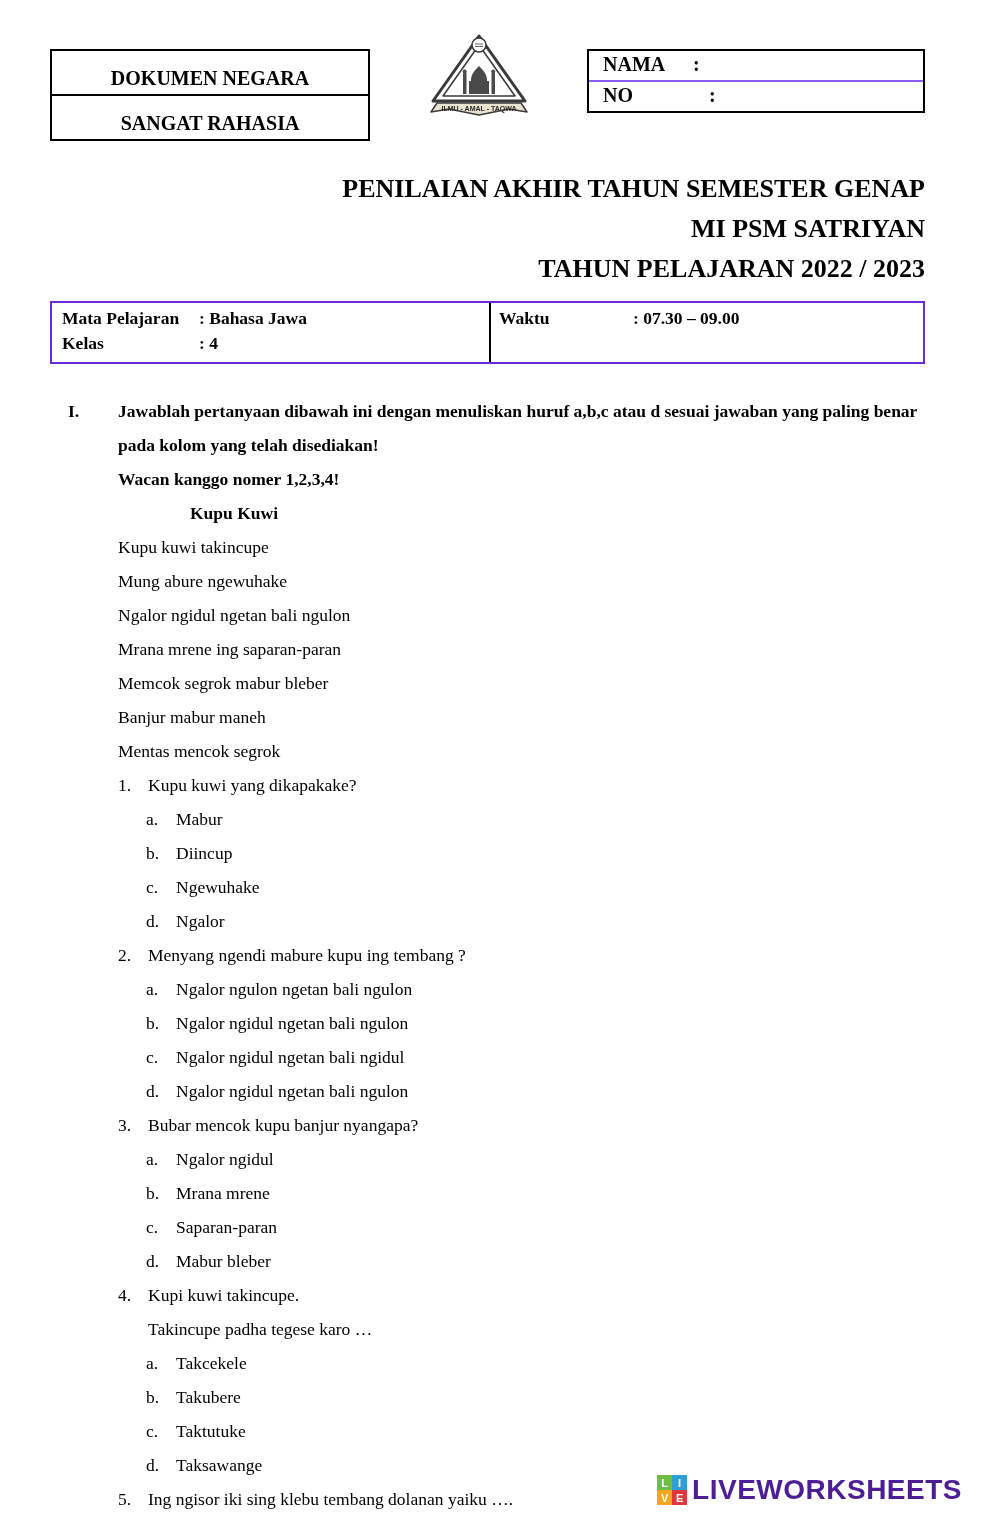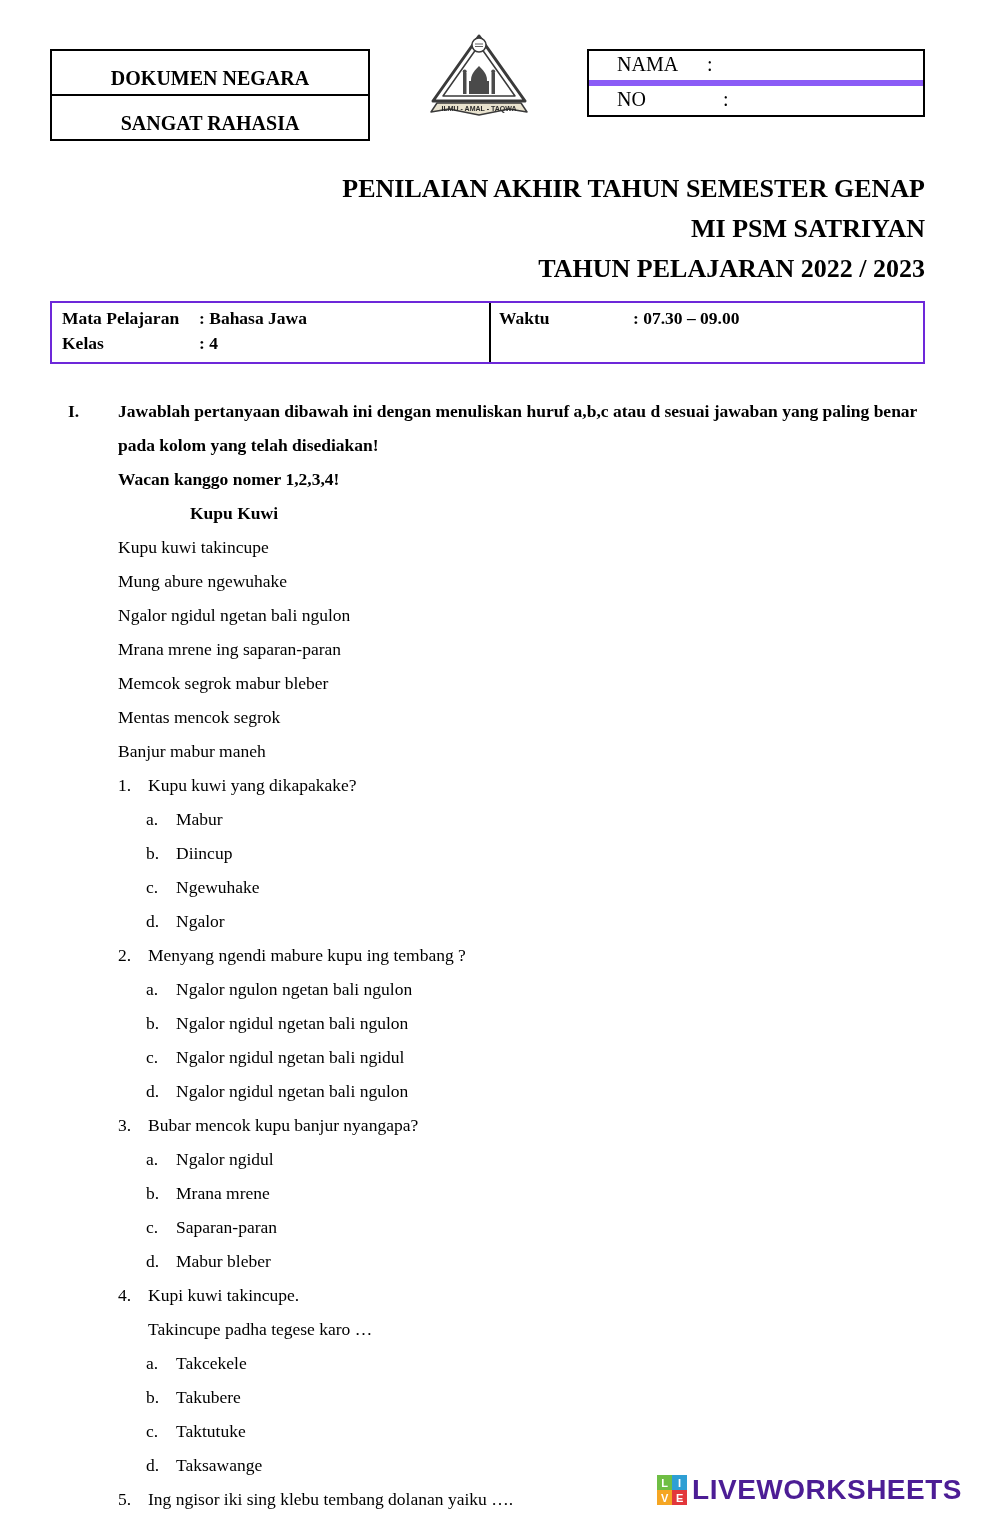--- a/index.html
+++ b/index.html
@@ -10,22 +10,22 @@
   }
   .page { padding:45px 75px 0 50px; }
 
   
   .hdr { display:flex; align-items:flex-start; }
   .left-boxes { width:320px; margin-top:4px; }
   .lbox { border:2px solid #000; font-weight:700; font-size:20px; text-align:center; padding:16px 0 4px; }
   .lbox + .lbox { border-top:0; }
   .logo-wrap { flex:1; display:flex; justify-content:center; margin-top:-12px; }
   .right-boxes { width:338px; margin-top:4px; border:2px solid #000; }
-  .rrow { display:flex; font-weight:400; font-size:20px; padding:2px 0 4px 28px; }
-  .rrow + .rrow { border-top:6px solid #8b5cf6;gap:16px; }
+  .rrow { display:flex; font-weight:700; font-size:20px; padding:2px 0 4px 14px; }
+  .rrow + .rrow { border-top:2px solid #8b5cf6;gap:16px; }
   .rlabel { width:90px; }
 
   
   .title { text-align:right; font-weight:700; font-size:26px; margin-top:28px; }
   .title div { line-height:40px; }
 
   
   .info { border:2px solid #6d28d9; display:flex; margin-top:12px; font-weight:700; font-size:17.5px; }
   .info-left { flex:0 0 437px; padding:3px 0 6px 10px; }
   .info-right { flex:1; border-left:2px solid #000; padding:3px 0 6px 8px; }
@@ -138,22 +138,22 @@
 
     <div class="content">
       <div class="wacan">Wacan kanggo nomer 1,2,3,4!</div>
       <div class="poem-title">Kupu Kuwi</div>
       <div>
           <div class="poem-line">Kupu kuwi takincupe</div>
           <div class="poem-line">Mung abure ngewuhake</div>
           <div class="poem-line">Ngalor ngidul ngetan bali ngulon</div>
           <div class="poem-line">Mrana mrene ing saparan-paran</div>
           <div class="poem-line">Memcok segrok mabur bleber</div>
+          <div class="poem-line">Banjur mabur maneh</div>
           <div class="poem-line">Mentas mencok segrok</div>
-          <div class="poem-line">Banjur mabur maneh</div>
         </div>
       <div>
           <div class="question">
             <div class="q-head">
               <span class="q-num">1.</span>
               <span class="q-text">Kupu kuwi yang dikapakake?</span>
             </div>
             <div class="option">
               <span class="opt-letter">a.</span>
               <span>Mabur</span>

